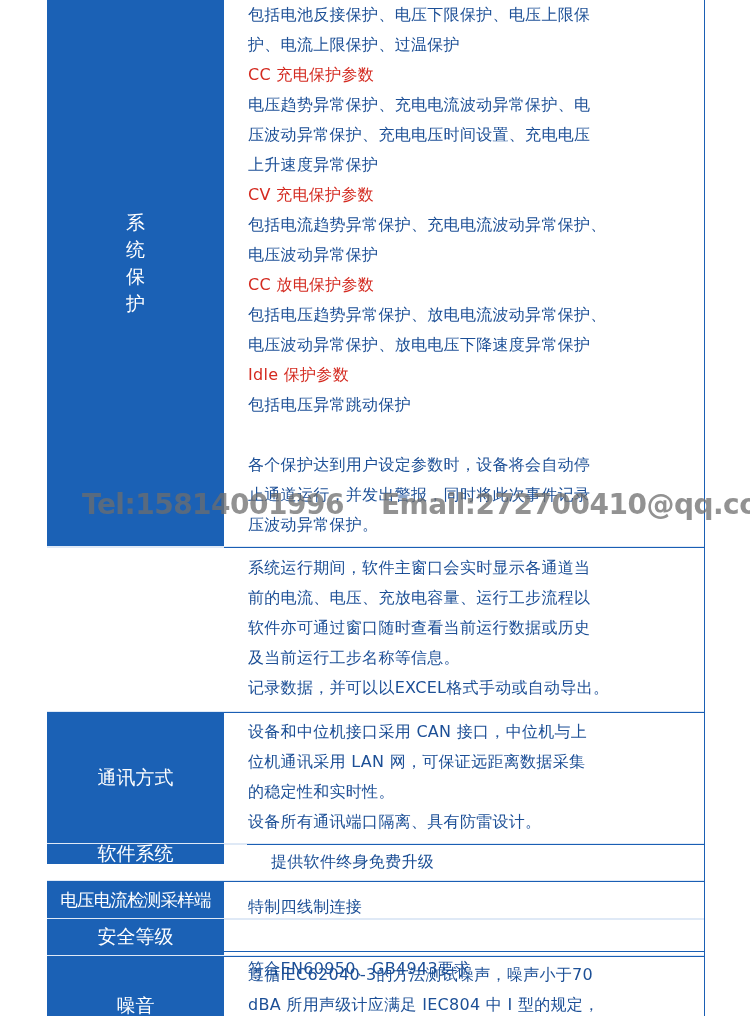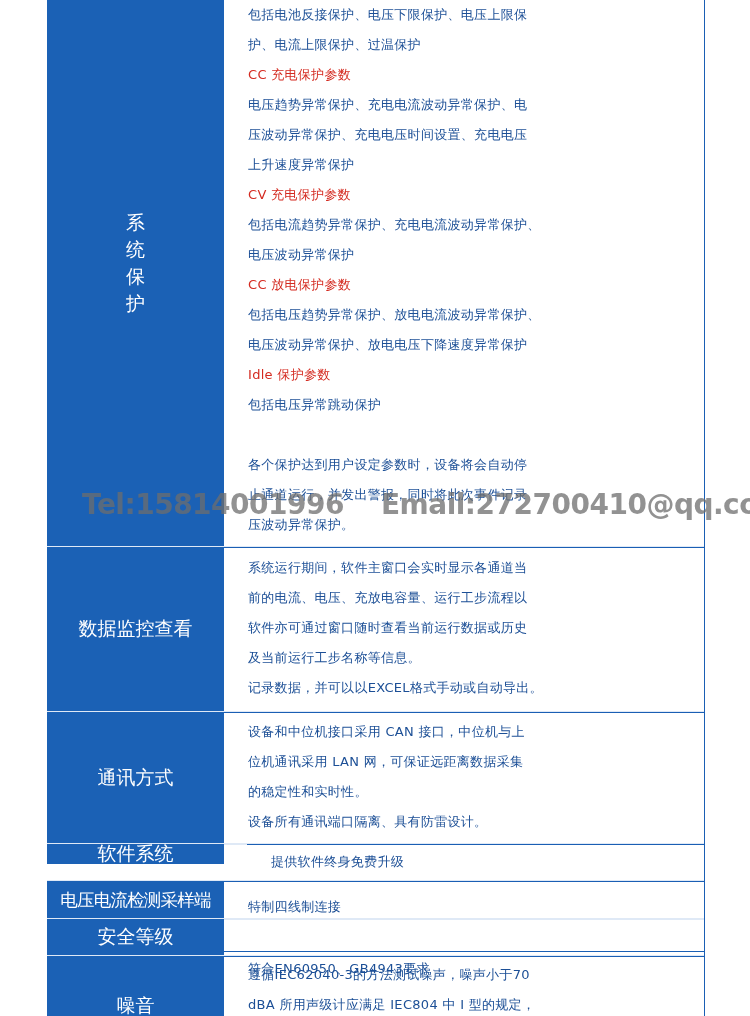--- a/index.html
+++ b/index.html
@@ -14,21 +14,21 @@
   }
   .row { position: absolute; left: 0; width: 657px; }
   .row .head {
     position: absolute; left: 0; top: 0; bottom: 0; width: 177px;
     background: #1b61b5; color: #ffffff;
     display: flex; align-items: center; justify-content: center;
     font-size: 19px; text-align: center;
   }
   .row .body {
     position: absolute; left: 177px; top: 0; bottom: 0; right: 0;
-    padding-left: 24px; color: #1c4f96; font-size: 13px; line-height: 30px;
+    padding-left: 24px; color: #1c4f96; font-size: 16px; line-height: 30px;
     letter-spacing: 0.3px;
   }
   .row.sep-top::before {
     content: ""; position: absolute; left: 0; right: 0; top: -1px; height: 2px;
     background: #dfe9f6;
   }
   .row.sep-top .body { border-top: 1.5px solid #1a5fb4; }
   .vertical { display: flex; flex-direction: column; align-items: center; line-height: 27px; font-size: 19px; }
   .red { color: #d42a20; }
   .line { white-space: nowrap; }
@@ -68,21 +68,20 @@
       <div class="line red">Idle 保护参数</div>
       <div class="line">包括电压异常跳动保护</div>
       <div class="line" style="height:30px;"></div>
       <div class="line">各个保护达到用户设定参数时，设备将会自动停</div>
       <div class="line">止通道运行，并发出警报，同时将此次事件记录</div>
       <div class="line">压波动异常保护。</div>
     </div>
   </div>
 
   <div class="row sep-top" style="top:547px; height:164px;">
-    <div class="head">数据监控查看</div>
     <div class="body" style="padding-top:5px;">
       <div class="line">系统运行期间，软件主窗口会实时显示各通道当</div>
       <div class="line">前的电流、电压、充放电容量、运行工步流程以</div>
       <div class="line">软件亦可通过窗口随时查看当前运行数据或历史</div>
       <div class="line">及当前运行工步名称等信息。</div>
       <div class="line">记录数据，并可以以EXCEL格式手动或自动导出。</div>
     </div>
   </div>
 
   <div class="row sep-top" style="top:712px; height:131px;">

